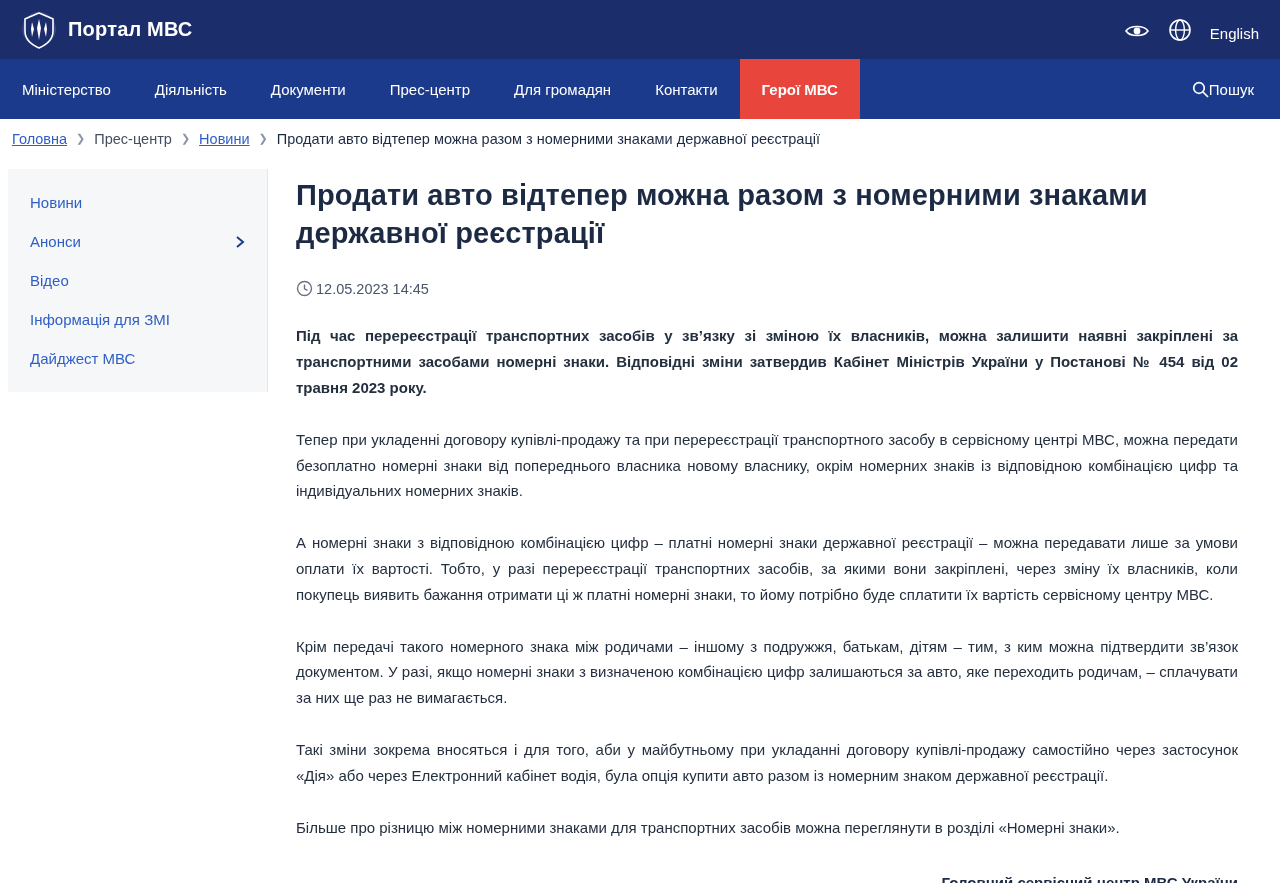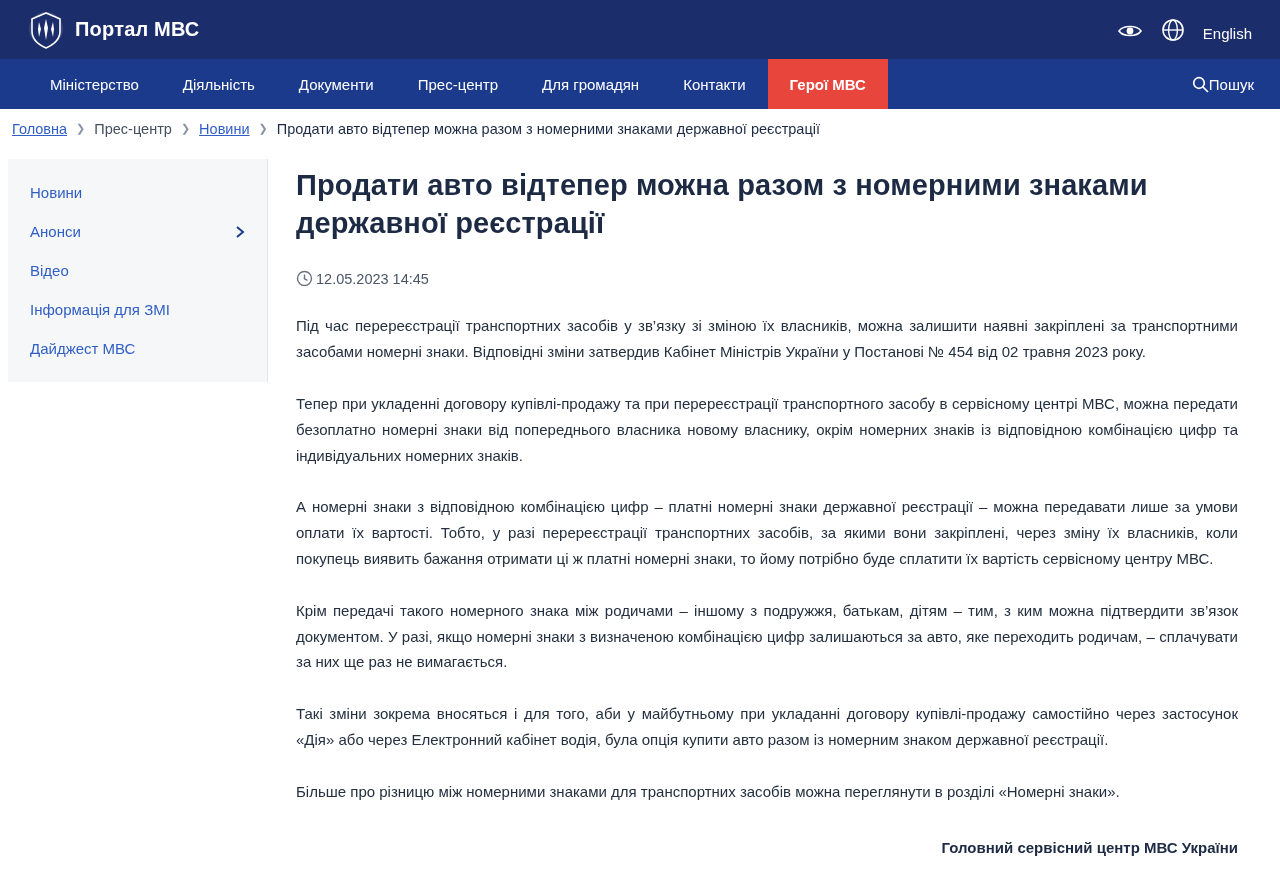--- a/index.html
+++ b/index.html
@@ -11,21 +11,21 @@
     color: #1d2a44;
     overflow: hidden;
   }
 
   
   .topbar {
     height: 59px;
     background: #1b2d6b;
     display: flex;
     align-items: center;
-    padding: 0 28px;
+    padding: 0 21px;
     color: #ffffff;
   }
   .brand {
     display: flex;
     align-items: center;
     gap: 11px;
   }
   .emblem {
     width: 36px; height: 40px;
     display: block;
@@ -41,25 +41,25 @@
     display: flex;
     align-items: flex-end;
     gap: 18px;
   }
   .eye-icon { width: 26px; height: 22px; display: block; }
   .globe-icon { width: 24px; height: 24px; display: block; }
   .lang-label { font-size: 15px; color: #ffffff; }
 
   
   .nav {
-    height: 50px;
+    height: 60px;
     background: #1b3a8c;
     display: flex;
     align-items: stretch;
-    padding-left: 28px;
+    padding-left: 0;
     color: #fff;
   }
   .nav-item {
     display: flex;
     align-items: center;
     padding: 0 22px;
     font-size: 15px;
     color: #ffffff;
     white-space: nowrap;
   }
@@ -147,21 +147,21 @@
   }
   .clock-icon { width: 17px; height: 17px; display: block; }
 
   .lead, .para {
     margin: 26px 0 0 0;
     font-size: 15px;
     line-height: 1.72;
     color: #24303f;
     text-align: justify;
   }
-  .lead { font-weight: normal; }
+  .lead { font-weight: bold; }
   .signature {
     margin: 34px 0 0 0;
     font-size: 15px;
     font-weight: bold;
     text-align: right;
     color: #1d2a44;
   }
 </style>
 </head>
 <body>

